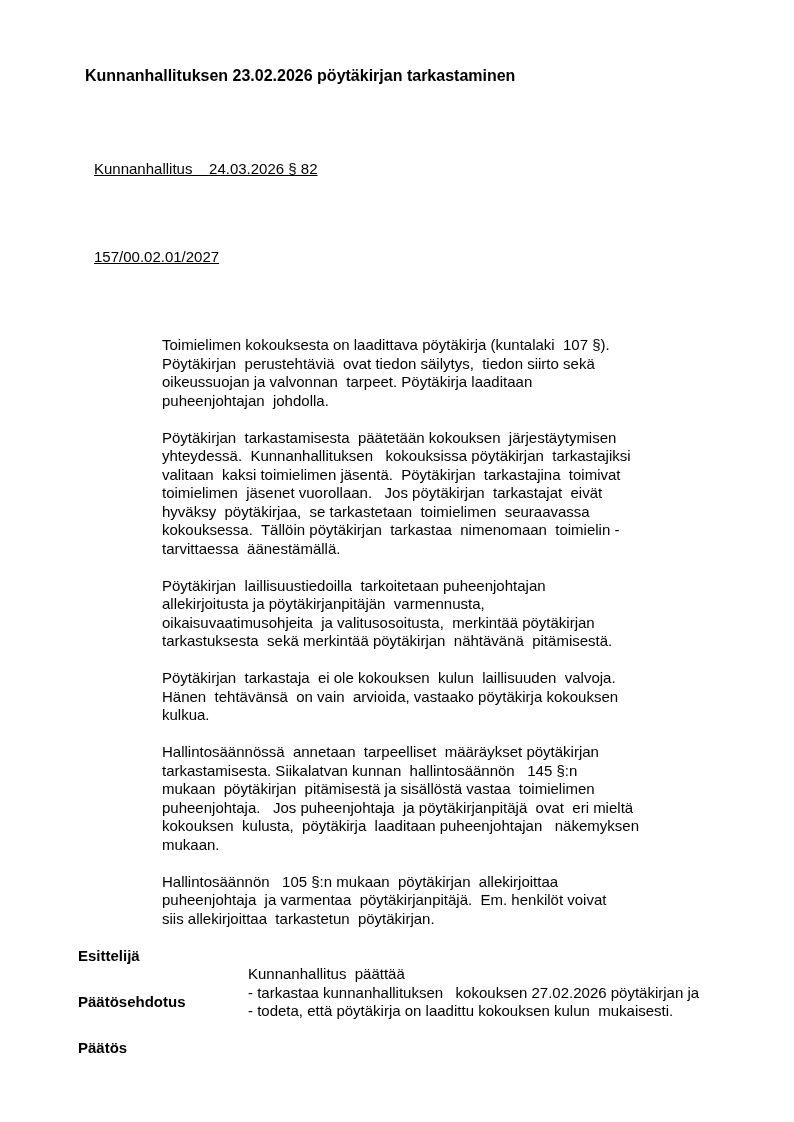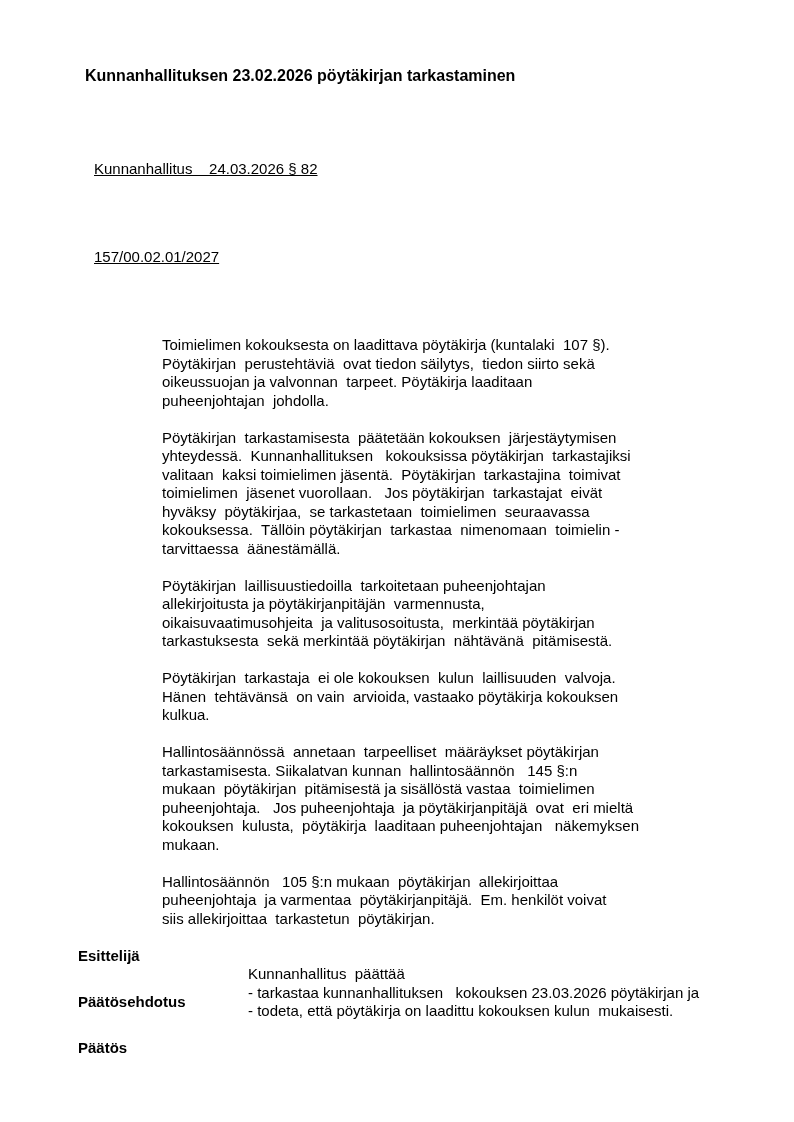--- a/index.html
+++ b/index.html
@@ -98,21 +98,21 @@
   </div>
 
   <div class="row">
     <div class="label">Esittelijä</div>
   </div>
 
   <div class="row">
     <div class="label">Päätösehdotus</div>
     <div class="content">
       <p class="para">Kunnanhallitus  päättää
-- tarkastaa kunnanhallituksen   kokouksen 23.03.2026 pöytäkirjan ja
+- tarkastaa kunnanhallituksen   kokouksen 27.02.2026 pöytäkirjan ja
 - todeta, että pöytäkirja on laadittu kokouksen kulun  mukaisesti.</p>
     </div>
   </div>
 
   <div class="row">
     <div class="label">Päätös</div>
   </div>
 
 </div>
 

